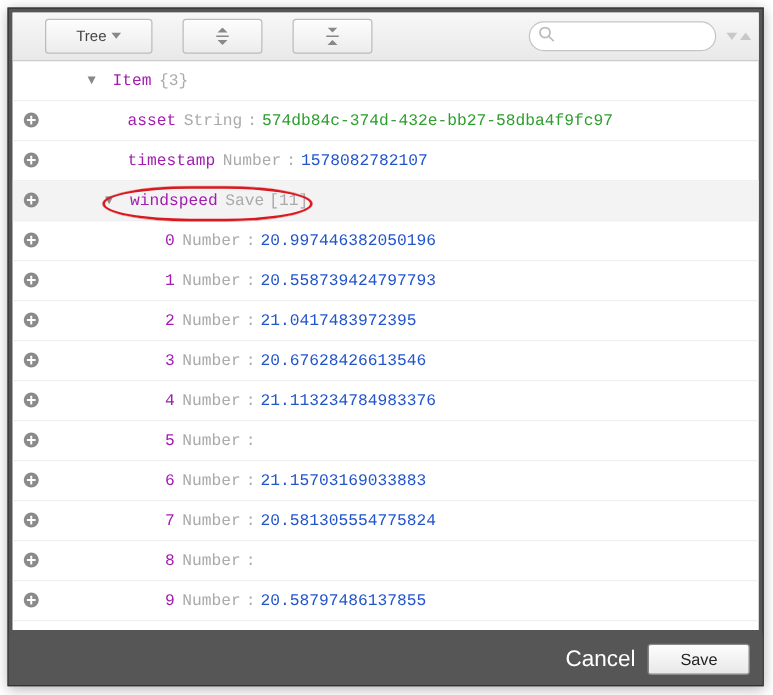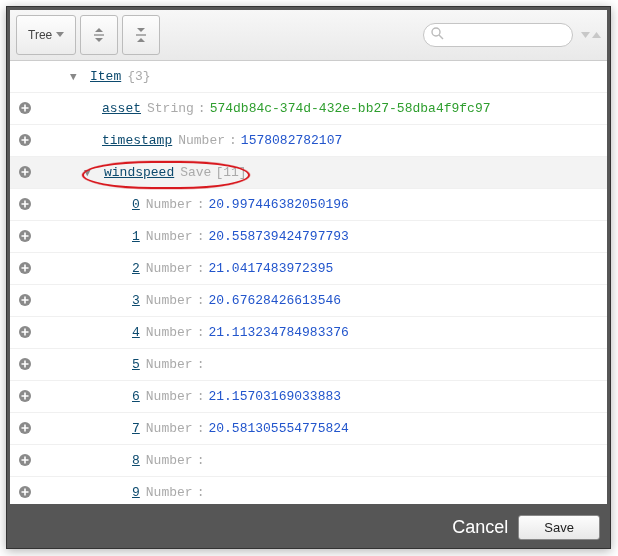--- a/index.html
+++ b/index.html
@@ -34,28 +34,29 @@
     border-bottom: 1px solid #ccc;
     padding: 5px 6px;
     display: flex;
     align-items: center;
     gap: 4px;
   }
   .btn {
     background: linear-gradient(to bottom, #fdfdfd, #ececec);
     border: 1px solid #bcbcbc;
     border-radius: 3px;
-    padding: 3px 11px;
+    padding: 3px 24px;
     font-size: 12px;
     color: #444;
     display: inline-flex;
     align-items: center;
     gap: 4px;
     cursor: pointer;
-    height: 40px;
+    height: 28px;
+    margin-left: 20px;
   }
   .btn svg { display: block; }
   .spacer { flex: 1; }
   .search {
     position: relative;
     width: 150px;
   }
   .search input {
     width: 100%;
     height: 24px;
@@ -102,21 +103,21 @@
     flex-shrink: 0;
   }
   .toggle {
     width: 14px;
     color: #888;
     margin-right: 6px;
     flex-shrink: 0;
     font-size: 11px;
   }
   .indent { display: inline-block; flex-shrink: 0; }
-  .keyname { color: #0c4a6e; text-decoration: underline; }
+  .keyname { color: #a21caf; }
   .type { color: #aaa; margin-left: 6px; }
   .colon { color: #aaa; margin: 0 4px; }
   .val-string { color: #2e9e2e; }
   .val-number { color: #2255cc; }
   .selected-row { background: #f3f3f3; }
   .highlight-ellipse {
     position: absolute;
     border: 2px solid #d8191f;
     border-radius: 50% / 60%;
     width: 168px;
@@ -349,20 +350,21 @@
           </div>
           <div class="row">
             <span class="add-icon"><svg width="14" height="14" viewBox="0 0 14 14">
                 <circle cx="7" cy="7" r="6" fill="#8a8a8a"></circle>
                 <path d="M7 3.5 L7 10.5 M3.5 7 L10.5 7" stroke="#fff" stroke-width="1.6"></path>
               </svg></span>
             <span class="indent" style="width:90px"></span>
             <span class="keyname">9</span>
             <span class="type">Number</span>
             <span class="colon">:</span>
+            <span class="val-number">20.58797486137855</span>
           </div>
         </div>
 
       <div class="highlight-ellipse"></div>
     </div>
   </div>
 
   <div class="footer">
     <span class="cancel">Cancel</span>
     <button class="save">Save</button>

